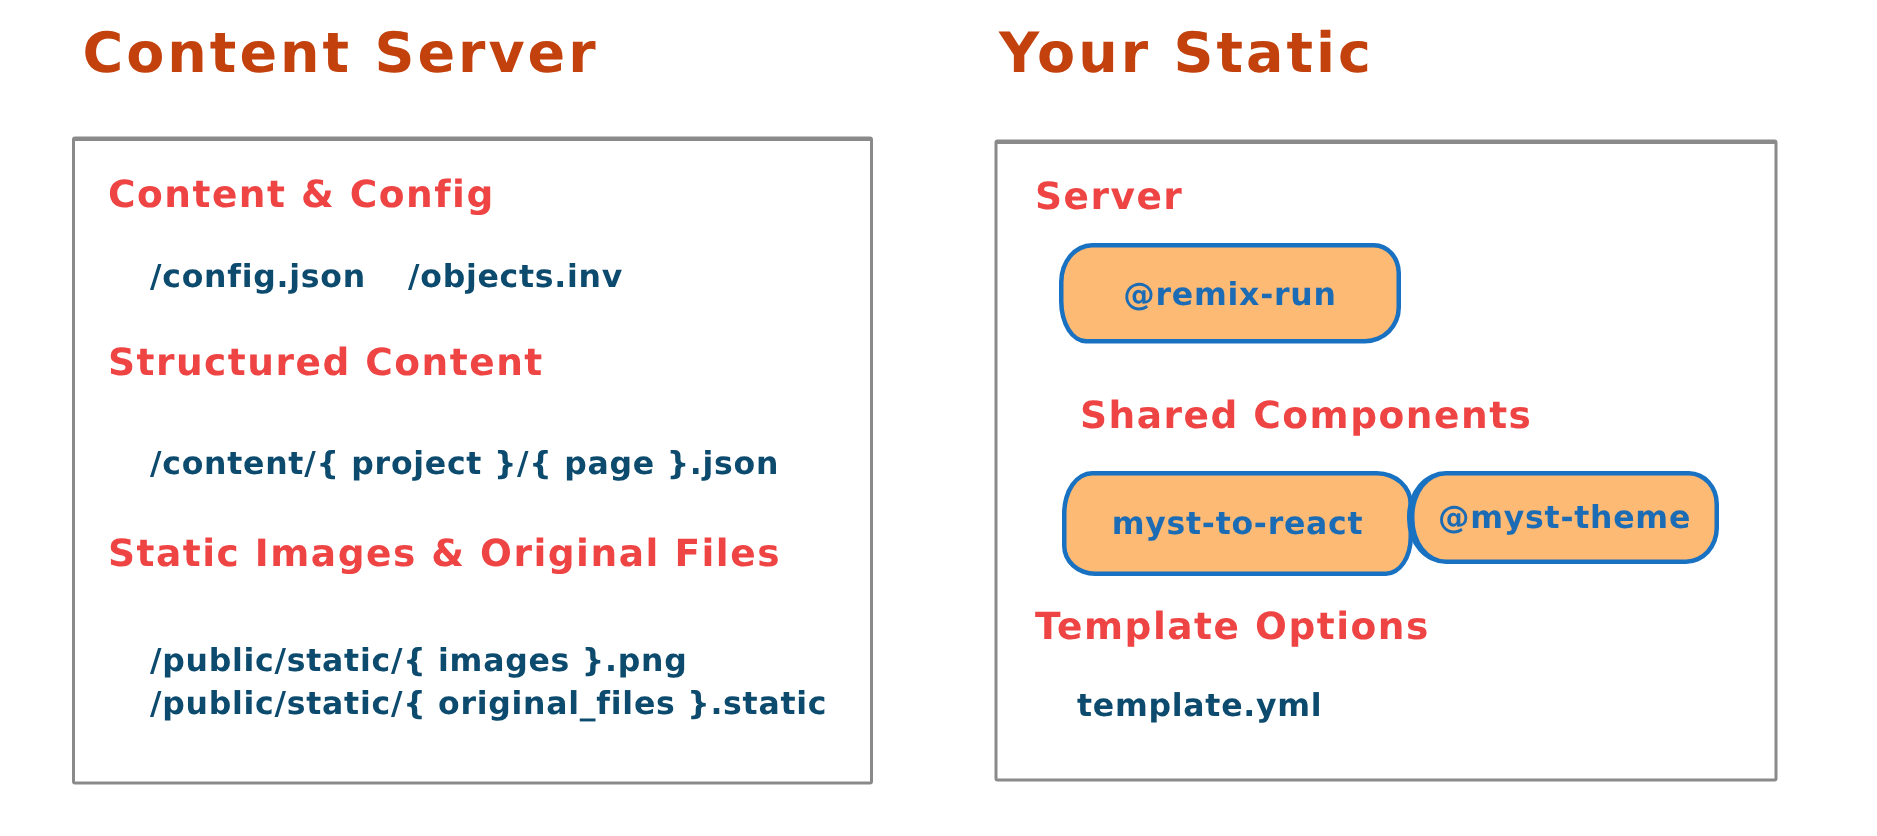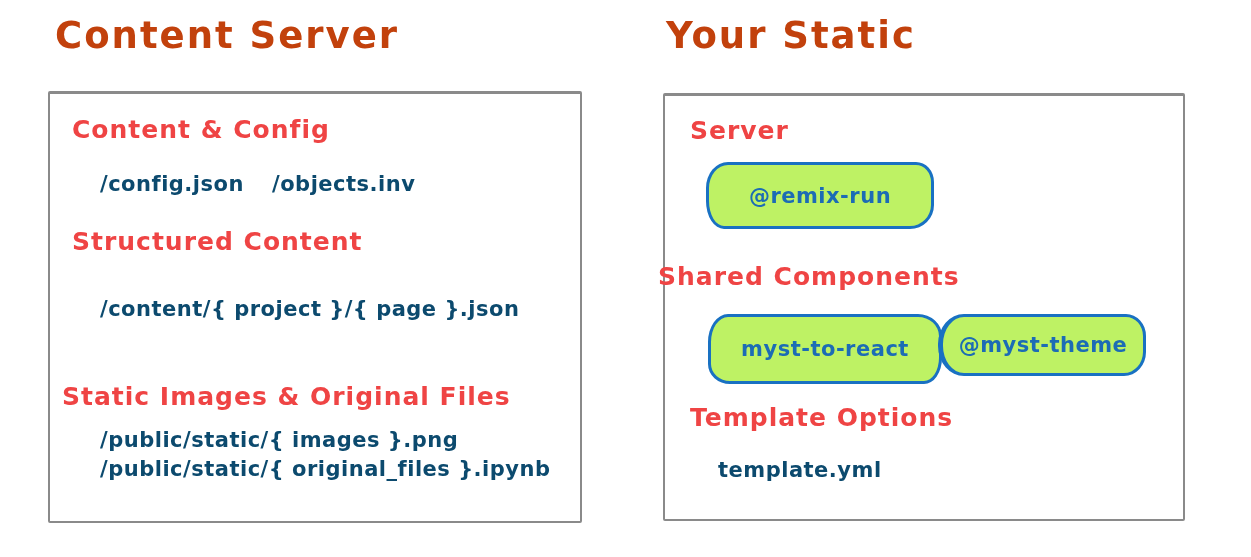--- a/index.html
+++ b/index.html
@@ -47,21 +47,21 @@
     font-weight: 600;
     letter-spacing: 0.5px;
     color: #0c4a6e;
     white-space: nowrap;
   }
   .pill {
     position: absolute;
     box-sizing: border-box;
     border: 3px solid #1971c2;
     border-radius: 22px 18px 24px 18px / 26px 20px 24px 28px;
-    background: #bef264;
+    background: #fdba74;
     display: flex;
     align-items: center;
     justify-content: center;
   }
   .pill .pill-label {
     font-size: 21px;
     font-weight: 600;
     letter-spacing: 0.5px;
     color: #1c6cb5;
     white-space: nowrap;
@@ -79,37 +79,37 @@
   <div class="heading" style="left:72px; top:115px;">Content &amp; Config</div>
 
   <div class="code" style="left:100px; top:172px;">/config.json</div>
 
   <div class="code" style="left:272px; top:172px;">/objects.inv</div>
 
   <div class="heading" style="left:72px; top:227px;">Structured Content</div>
 
   <div class="code" style="left:100px; top:297px;">/content/{ project }/{ page }.json</div>
 
-  <div class="heading" style="left:62px; top:354px;margin-top:28px;">Static Images &amp; Original Files</div>
+  <div class="heading" style="left:72px; top:354px;">Static Images &amp; Original Files</div>
 
   <div class="code" style="left:100px; top:428px;">/public/static/{ images }.png</div>
 
-  <div class="code" style="left:100px; top:457px;">/public/static/{ original_files }.ipynb</div>
+  <div class="code" style="left:100px; top:457px;">/public/static/{ original_files }.static</div>
 
   <h1 class="panel-title" style="left:666px; top:14px;">Your Static</h1>
 
   <div class="frame" style="left:663px; top:93px; width:522px; height:428px;"></div>
 
   <div class="heading" style="left:690px; top:116px;">Server</div>
 
   <div class="pill" style="left:706px; top:162px; width:228px; height:67px;">
     <span class="pill-label">@remix-run</span>
   </div>
 
-  <div class="heading" style="left:658px; top:262px;">Shared Components</div>
+  <div class="heading" style="left:720px; top:262px;">Shared Components</div>
 
   <div class="pill" style="left:708px; top:314px; width:234px; height:70px; border-radius:20px 24px 18px 22px / 28px 22px 26px 20px;">
     <span class="pill-label">myst-to-react</span>
   </div>
 
   <div class="pill" style="left:938px; top:314px; width:208px; height:62px; border-left-width:5px; border-radius:26px 20px 22px 26px / 30px 22px 24px 30px;">
     <span class="pill-label">@myst-theme</span>
   </div>
 
   <div class="heading" style="left:690px; top:403px;">Template Options</div>

